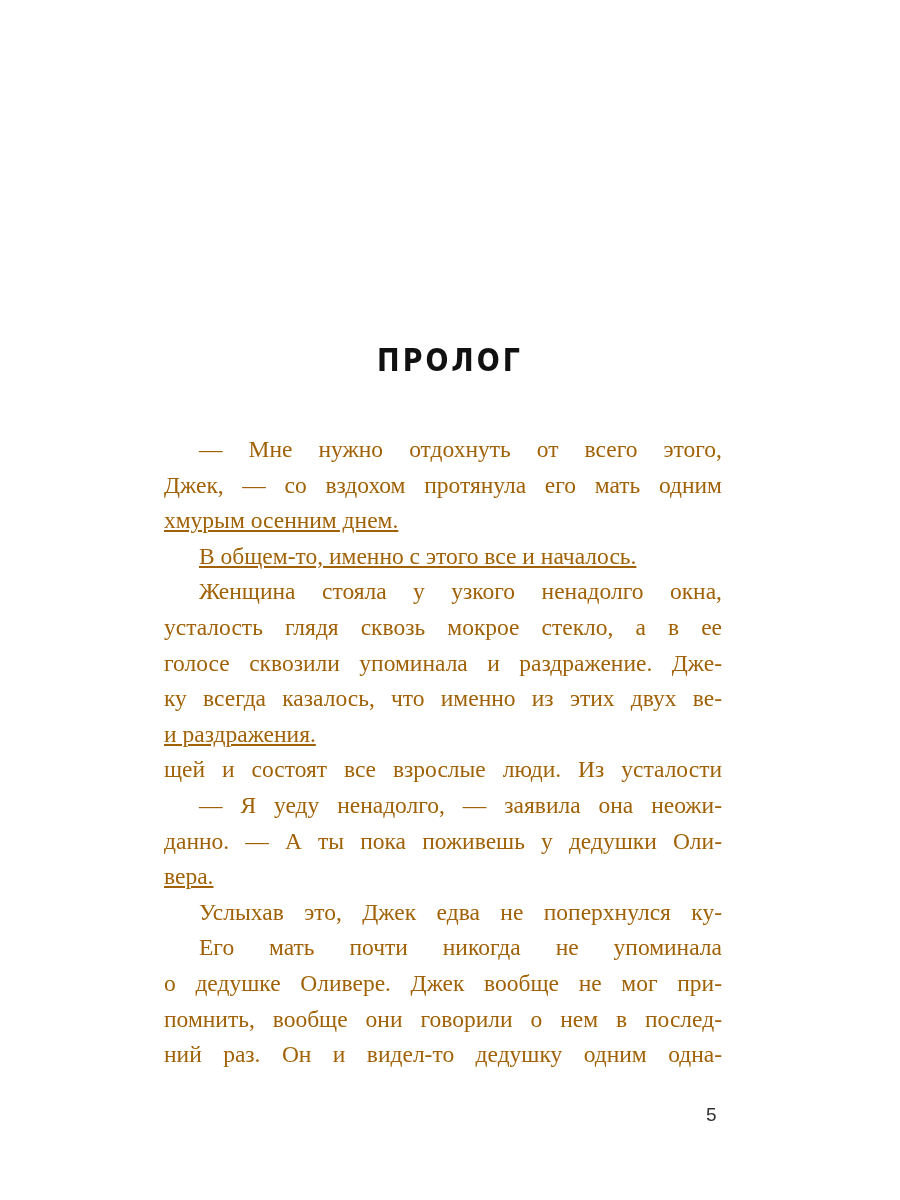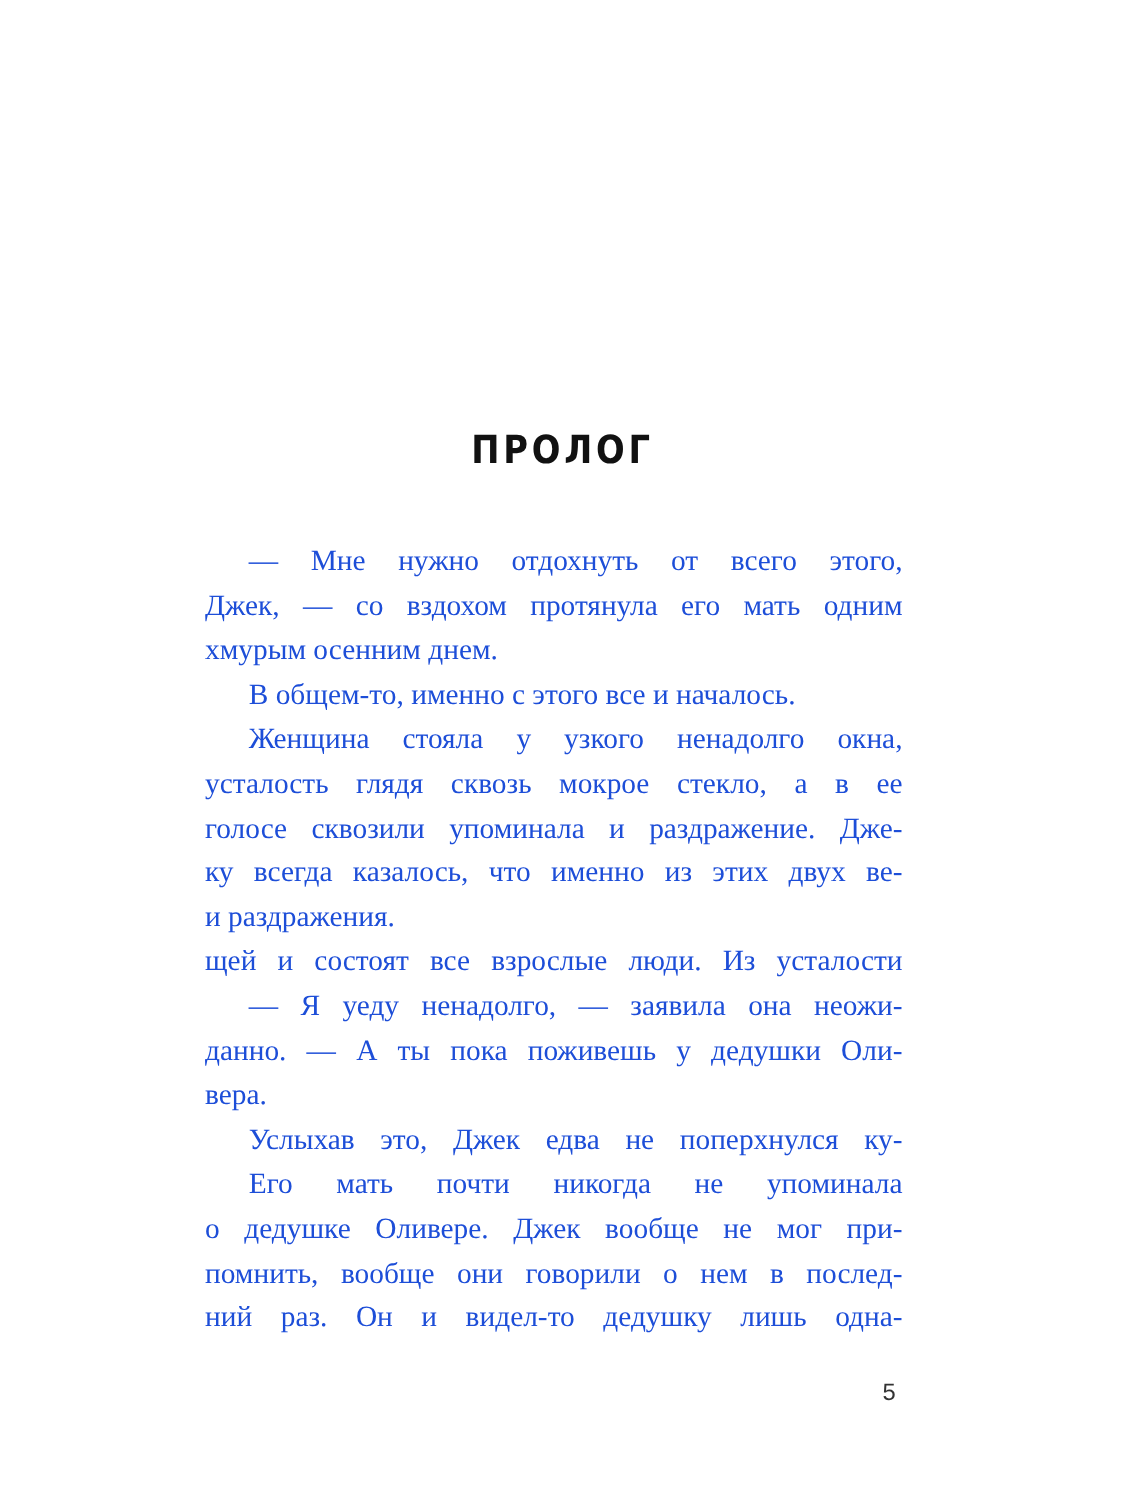--- a/index.html
+++ b/index.html
@@ -42,27 +42,28 @@
     }
     .line {
       display: block;
       height: 35.6px;
       line-height: 35.6px;
       font-size: 23.5px;
       white-space: nowrap;
       text-align: justify;
       text-align-last: justify;
       font-family: "Liberation Serif", "DejaVu Serif", serif;
-      color: #1d4ed8;
+      color: #a16207;
     }
     .line.indent {
       padding-left: 35px;
     }
     .line.last {
       text-align-last: left;
+      text-decoration: underline;
     }
     .page-number {
       position: absolute;
       left: 706px;
       top: 1104px;
       font-family: "Liberation Sans", "DejaVu Sans", sans-serif;
       font-size: 19px;
       color: #333333;
     }
   </style>
@@ -83,17 +84,17 @@
     <span class="line">ку всегда казалось, что именно из этих двух ве-</span>
     <span class="line last">и раздражения.</span>
     <span class="line">щей и состоят все взрослые люди. Из усталости</span>
     <span class="line indent">— Я уеду ненадолго, — заявила она неожи-</span>
     <span class="line">данно. — А ты пока поживешь у дедушки Оли-</span>
     <span class="line last">вера.</span>
     <span class="line indent">Услыхав это, Джек едва не поперхнулся ку-</span>
     <span class="line indent">Его мать почти никогда не упоминала</span>
     <span class="line">о дедушке Оливере. Джек вообще не мог при-</span>
     <span class="line">помнить, вообще они говорили о нем в послед-</span>
-    <span class="line">ний раз. Он и видел-то дедушку лишь одна-</span>
+    <span class="line">ний раз. Он и видел-то дедушку одним одна-</span>
   </div>
 
   <div class="page-number">5</div>
 </div>
 
 </body></html>

